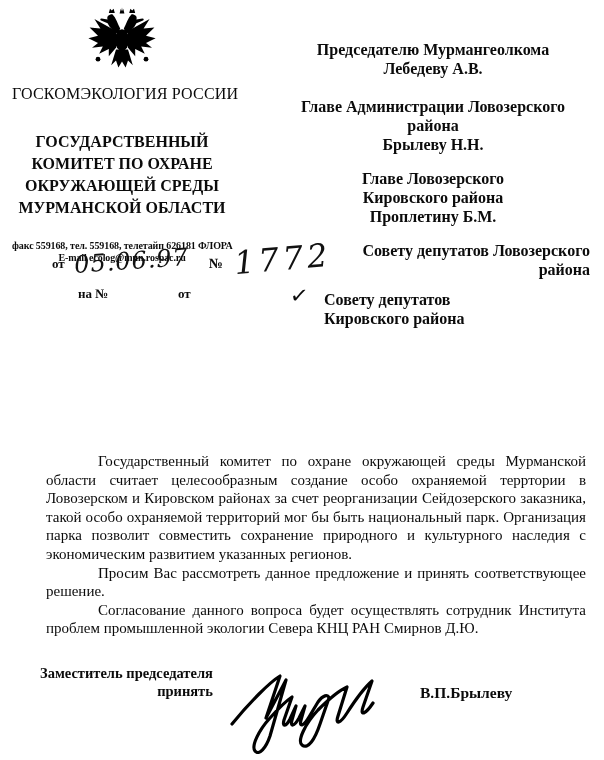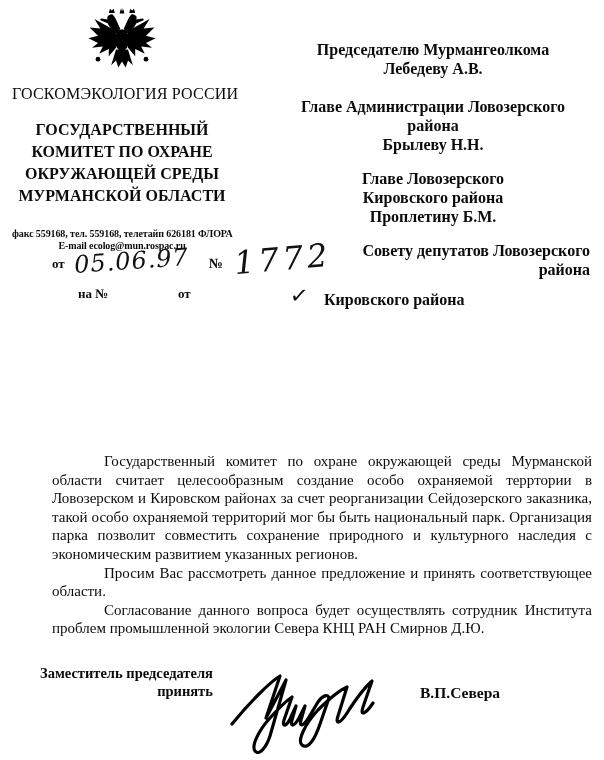--- a/index.html
+++ b/index.html
@@ -6,21 +6,21 @@
   .page{
     position:relative;width:604px;height:760px;margin:0 auto;
     background:#ffffff;color:#0b0b0b;overflow:hidden;
     font-family:"Liberation Serif", serif;
     box-shadow:0 0 0 1px #cfcfcf;
   }
   
   .left-col{position:absolute;left:12px;top:6px;width:220px;text-align:center;}
   .emblem{display:block;margin:0 auto;width:72px;height:68px;}
   .agency{margin-top:11px;font-size:16px;letter-spacing:.2px;white-space:nowrap;}
-  .committee{margin-top:16px;font-weight:bold;font-size:16px;line-height:22px;}
+  .committee{margin-top:28px;font-weight:bold;font-size:16px;line-height:22px;}
   .addr{margin-top:21px;font-weight:bold;font-size:10px;line-height:11.5px;white-space:nowrap;letter-spacing:-.1px;}
   
   .ref1{position:absolute;left:12px;top:246px;width:330px;height:44px;}
   .lbl{font-weight:bold;font-size:13px;font-family:Liberation Serif, serif;}
   .ref-from{position:absolute;left:40px;top:10px;}
   .hw{font-family:"DejaVu Serif", serif;font-style:italic;color:#111;}
   .hw-date{position:absolute;left:62px;top:1px;font-size:24px;transform:rotate(-4deg);letter-spacing:1px;}
   .ref-num-lbl{position:absolute;left:197px;top:10px;font-size:14px;}
   .hw-num{position:absolute;left:222px;top:-6px;font-size:32px;transform:rotate(-5deg);letter-spacing:4px;}
   .ref2{position:absolute;left:12px;top:286px;width:260px;height:18px;}
@@ -29,21 +29,21 @@
   
   .right-col{position:absolute;left:276px;top:30px;width:314px;
     font-weight:bold;font-size:16px;line-height:19px;text-align:center;}
   .recipient{margin:10px 0 19px 0;}
   .recipient.r2{margin-bottom:15px;}
   .recipient.r3{margin-bottom:15px;}
   .recipient.r4{margin-bottom:11px;text-align:right;}
   .recipient.r5{position:relative;text-align:left;padding-left:48px;margin-bottom:0;}
   .check{position:absolute;left:14px;top:-4px;font-size:22px;font-weight:normal;transform:rotate(6deg);}
   
-  .body-text{position:absolute;left:52px;top:452px;width:540px;
+  .body-text{position:absolute;left:46px;top:452px;width:540px;
     font-size:15px;line-height:18.6px;text-align:justify;}
   .body-text p{margin:0;text-indent:52px;}
   
   .sign{position:absolute;left:36px;top:658px;width:540px;height:96px;text-align:right;}
   .sign-title{position:absolute;left:4px;top:6px;font-weight:bold;font-size:14.5px;line-height:18px;}
   .autograph{position:absolute;left:190px;top:-4px;width:160px;height:100px;}
   .sign-name{position:absolute;left:384px;top:26px;font-weight:bold;font-size:15.5px;}
 </style>
 </head>
 <body>
@@ -104,34 +104,35 @@
       <div>Главе Ловозерского</div>
       <div>Кировского района</div>
       <div>Проплетину Б.М.</div>
     </div>
     <div class="recipient r4">
       <div>Совету депутатов  Ловозерского</div>
       <div>района</div>
     </div>
     <div class="recipient r5">
       <span class="check">✓</span>
+      <div>Совету депутатов</div>
       <div>Кировского района</div>
     </div>
   </div>
 
   <div class="body-text">
     <p>Государственный комитет по охране окружающей среды Мурманской области  считает целесообразным создание  особо охраняемой терртории  в Ловозерском и Кировском районах за  счет реорганизации Сейдозерского заказника,  такой особо охраняемой территорий мог бы быть национальный парк. Организация парка позволит совместить сохранение природного и культурного наследия с экономическим развитием указанных регионов.</p>
-    <p>Просим Вас рассмотреть данное предложение и принять соответствующее области.</p>
+    <p>Просим Вас рассмотреть данное предложение и принять соответствующее решение.</p>
     <p>Согласование данного вопроса будет осуществлять сотрудник Института проблем промышленной экологии Севера КНЦ РАН  Смирнов Д.Ю.</p>
   </div>
 
   <div class="sign">
     <div class="sign-title">
       <div>Заместитель председателя</div>
       <div>принять</div>
     </div>
     <svg class="autograph" viewBox="0 0 160 100" aria-hidden="true">
       <path d="M6,70 C24,48 44,28 54,22 L40,64 L60,26 L44,82 C40,94 33,102 29,97 C25,92 33,76 44,64 C52,55 60,47 66,43 L58,66 C56,73 60,73 64,65 L70,52 L66,66 C64,73 68,73 73,64 L79,52 L75,66 C73,73 77,73 83,63 L92,48 C97,41 102,40 103,44 L94,70 C89,85 82,96 76,91 C71,87 79,70 92,56 C102,46 114,36 121,33 L112,62 C109,71 114,70 121,59 C128,48 138,34 146,27 L137,53 C134,62 139,61 147,49" fill="none" stroke="#000" stroke-width="3.2" stroke-linecap="round" stroke-linejoin="round"></path>
     </svg>
-    <div class="sign-name">В.П.Севера</div>
+    <div class="sign-name">В.П.Брылеву</div>
   </div>
 
 </div>
 
 </body></html>

